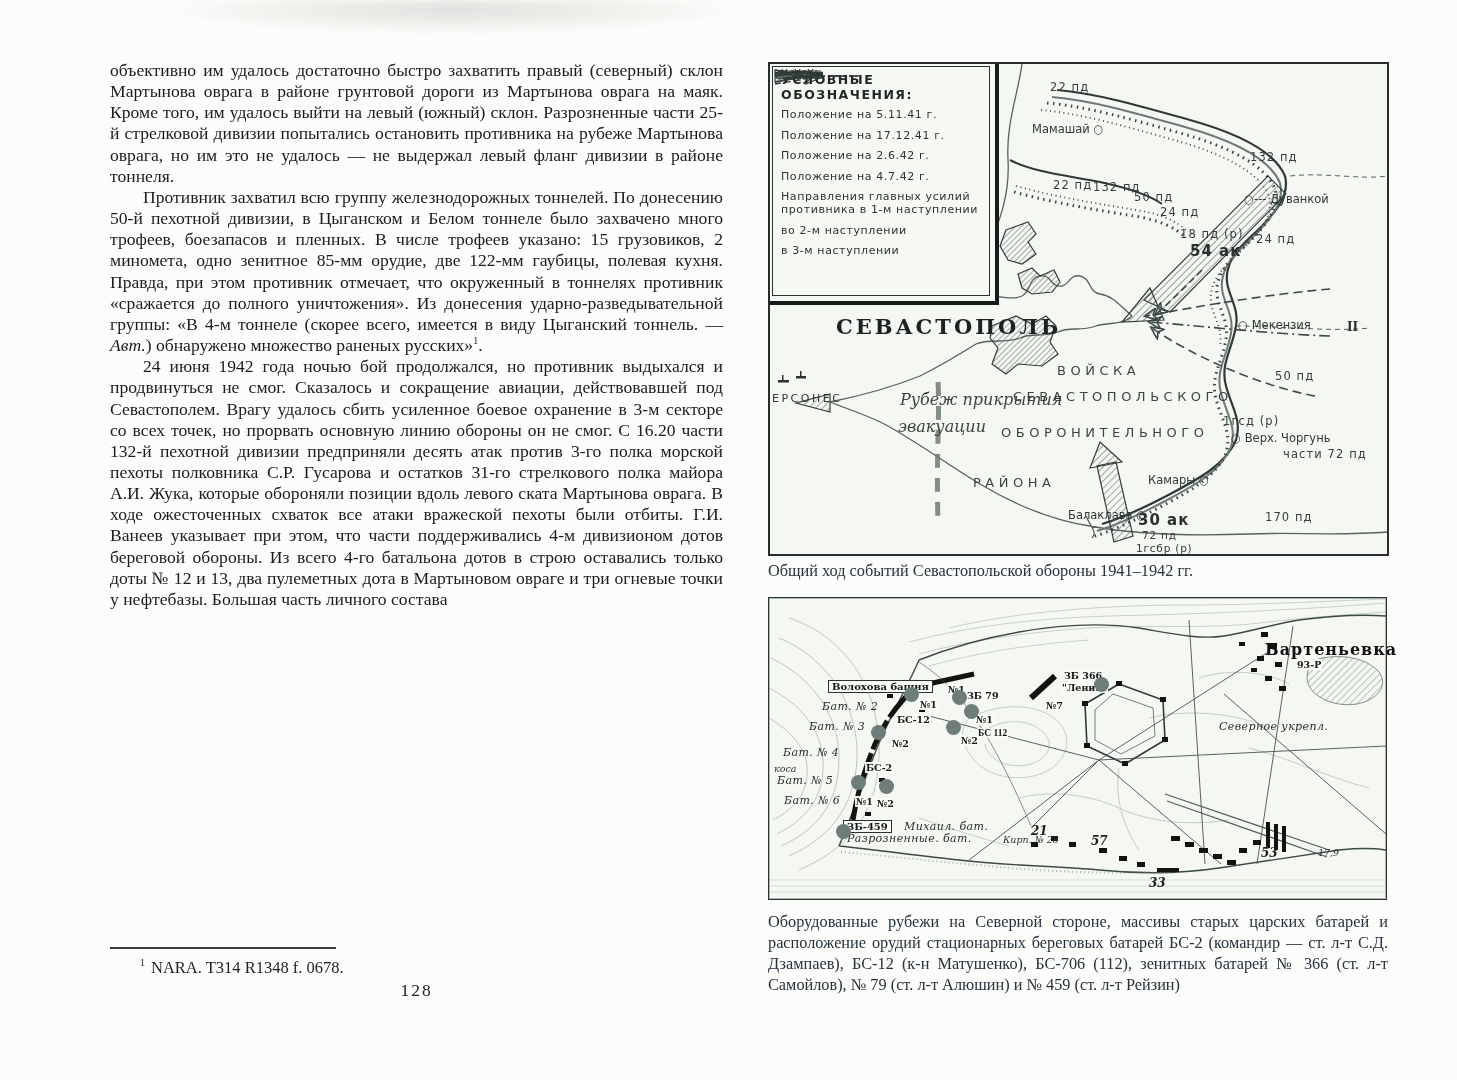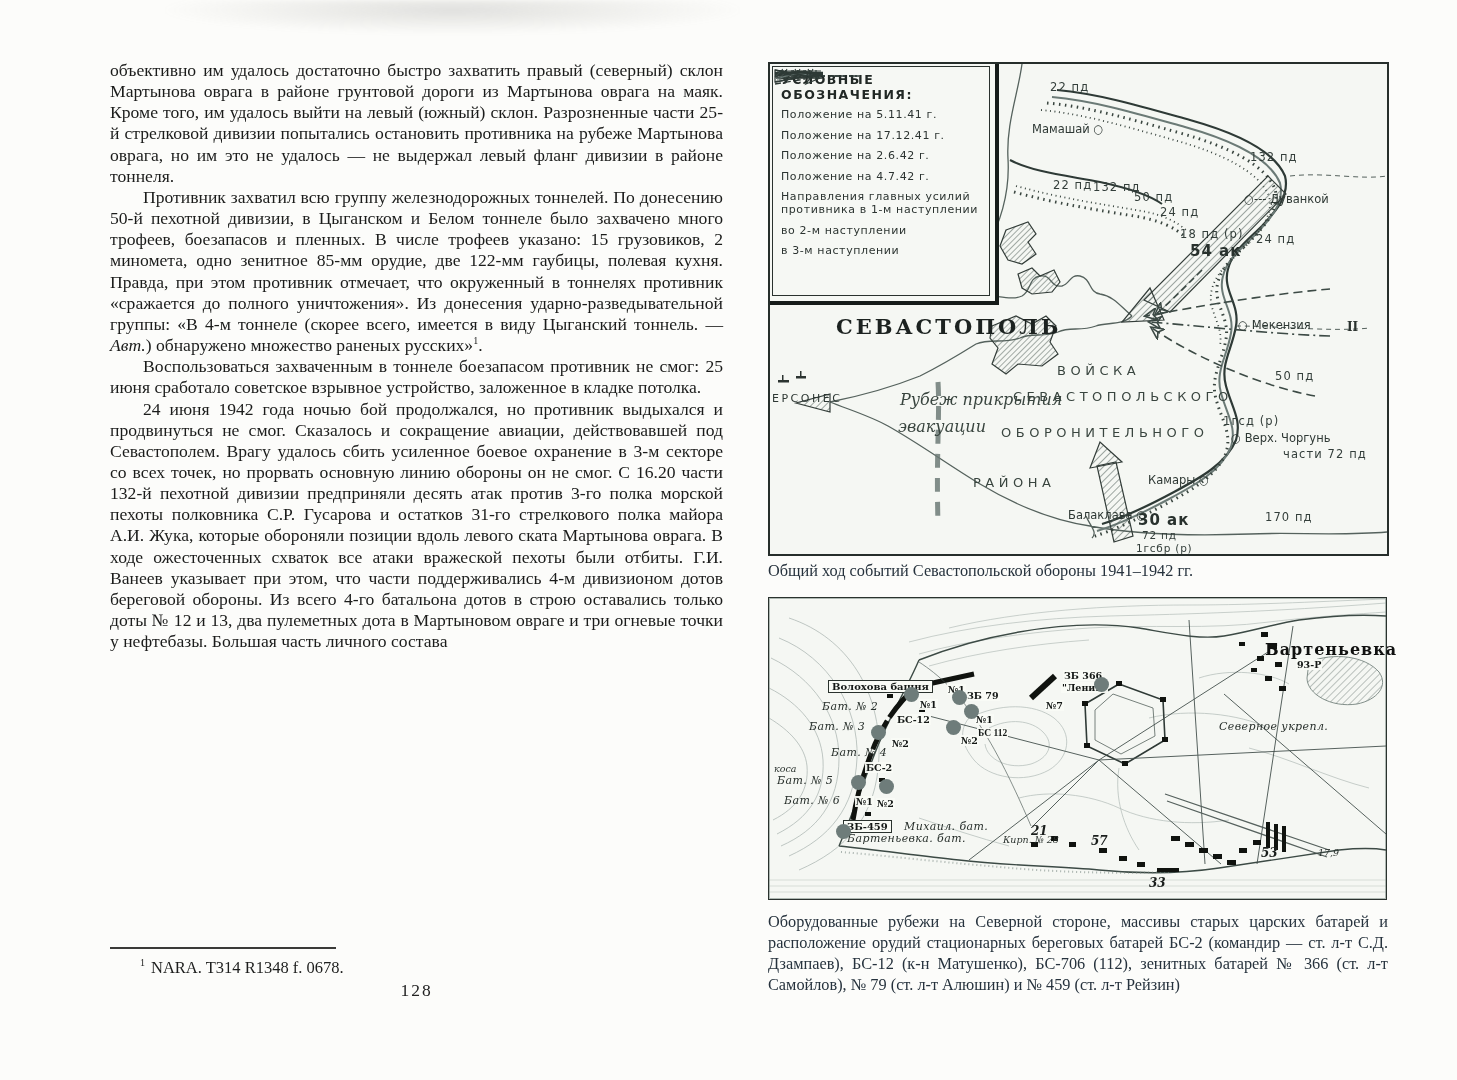--- a/index.html
+++ b/index.html
@@ -68,21 +68,20 @@
 </head>
 <body>
 
 <div class="canvas">
   <div class="smudge"></div>
 
   <div>
     <div class="body-text">
         <p class=""><span>объективно им удалось достаточно быстро захватить правый (северный) склон Мартынова оврага в районе грунтовой дороги из Мартынова оврага на маяк. Кроме того, им удалось выйти на левый (южный) склон. Разрозненные части 25-й стрелковой дивизии попытались остановить противника на рубеже Мартынова оврага, но им это не удалось — не выдержал левый фланг дивизии в районе тоннеля.</span></p>
         <p class="indent"><span>Противник захватил всю группу железнодорожных тоннелей. По донесению 50-й пехотной дивизии, в Цыганском и Белом тоннеле было захвачено много трофеев, боезапасов и пленных. В числе трофеев указано: 15 грузовиков, 2 миномета, одно зенитное 85-мм орудие, две 122-мм гаубицы, полевая кухня. Правда, при этом противник отмечает, что окруженный в тоннелях противник «сражается до полного уничтожения». Из донесения ударно-разведывательной группы: «В 4-м тоннеле (скорее всего, имеется в виду Цыганский тоннель. — </span><i>Авт.</i><span>) обнаружено множество раненых русских»</span><sup>1</sup><span>.</span></p>
-        <p class="indent"><span>Воспользоваться захваченным в тоннеле боезапасом противник не смог: 25 июня сработало советское взрывное устройство, заложенное в кладке потолка.</span></p>
         <p class="indent"><span>24 июня 1942 года ночью бой продолжался, но противник выдыхался и продвинуться не смог. Сказалось и сокращение авиации, действовавшей под Севастополем. Врагу удалось сбить усиленное боевое охранение в 3-м секторе со всех точек, но прорвать основную линию обороны он не смог. С 16.20 части 132-й пехотной дивизии предприняли десять атак против 3-го полка морской пехоты полковника С.Р. Гусарова и остатков 31-го стрелкового полка майора А.И. Жука, которые обороняли позиции вдоль левого ската Мартынова оврага. В ходе ожесточенных схваток все атаки вражеской пехоты были отбиты. Г.И. Ванеев указывает при этом, что части поддерживались 4-м дивизионом дотов береговой обороны. Из всего 4-го батальона дотов в строю оставались только доты № 12 и 13, два пулеметных дота в Мартыновом овраге и три огневые точки у нефтебазы. Большая часть личного состава</span></p>
       </div>
     <div class="footnote-rule"></div>
     <div class="footnote"><sup class="fmark">1</sup><span>NARA. T314 R1348 f. 0678.</span></div>
     <div class="page-number">128</div>
   </div>
 
   <div>
 
     <div class="map map1 m1">
@@ -356,38 +355,38 @@
           <rect x="497" y="224" width="4" height="26"></rect>
             <rect x="505" y="226" width="4" height="26"></rect>
           <rect x="513" y="228" width="4" height="26"></rect>
             <rect x="388" y="270" width="22" height="4"></rect>
         </g>
       </svg>
       <div class="labels">
           <span class="mlabel boxed" style="left: 59px; top: 82px;">Волохова башня</span>
           <span class="mlabel script" style="left: 53px; top: 102px;">Бат. № 2</span>
           <span class="mlabel script" style="left: 40px; top: 122px;">Бат. № 3</span>
-          <span class="mlabel script" style="left: 14px; top: 148px; margin-left: 48px;">Бат. № 4</span>
+          <span class="mlabel script" style="left: 14px; top: 148px;">Бат. № 4</span>
           <span class="mlabel script-sm" style="left: 5px; top: 165px;">коса</span>
           <span class="mlabel script" style="left: 8px; top: 176px;">Бат. № 5</span>
           <span class="mlabel script" style="left: 15px; top: 196px;">Бат. № 6</span>
           <span class="mlabel tag" style="left: 127px; top: 116px;">БС-12</span>
           <span class="mlabel tag" style="left: 178px; top: 86px;">№1</span>
           <span class="mlabel tag" style="left: 150px; top: 101px;">№1</span>
           <span class="mlabel tag" style="left: 197px; top: 92px;">ЗБ 79</span>
           <span class="mlabel tag" style="left: 206px; top: 116px;">№1</span>
           <span class="mlabel tag" style="left: 208px; top: 130px; font-family: Liberation Serif, serif;">БС 112</span>
           <span class="mlabel tag" style="left: 122px; top: 140px;">№2</span>
           <span class="mlabel tag" style="left: 191px; top: 137px;">№2</span>
           <span class="mlabel tag" style="left: 96px; top: 164px;">БС-2</span>
           <span class="mlabel tag" style="left: 86px; top: 198px;">№1</span>
           <span class="mlabel tag" style="left: 107px; top: 200px;">№2</span>
           <span class="mlabel boxed" style="left: 74px; top: 222px;">ЗБ-459</span>
           <span class="mlabel script" style="left: 135px; top: 222px;">Михаил. бат.</span>
-          <span class="mlabel script" style="left: 78px; top: 234px;">Бартеньевка. бат.</span>
+          <span class="mlabel script" style="left: 78px; top: 234px;">Разрозненные. бат.</span>
           <span class="mlabel tag" style="left: 294px; top: 72px;">ЗБ 366</span>
           <span class="mlabel tag" style="left: 292px; top: 84px;">"Ленин"</span>
           <span class="mlabel tag" style="left: 276px; top: 102px;">№7</span>
           <span class="mlabel script" style="left: 450px; top: 122px;">Северное укрепл.</span>
           <span class="mlabel town" style="left: 496px; top: 42px;">Бартеньевка</span>
           <span class="mlabel tag" style="left: 527px; top: 61px;">93-Р</span>
           <span class="mlabel num" style="left: 322px; top: 236px;">57</span>
           <span class="mlabel num" style="left: 492px; top: 248px;">53</span>
           <span class="mlabel num" style="left: 380px; top: 278px;">33</span>
           <span class="mlabel num" style="left: 262px; top: 226px; text-align: center;">21</span>

